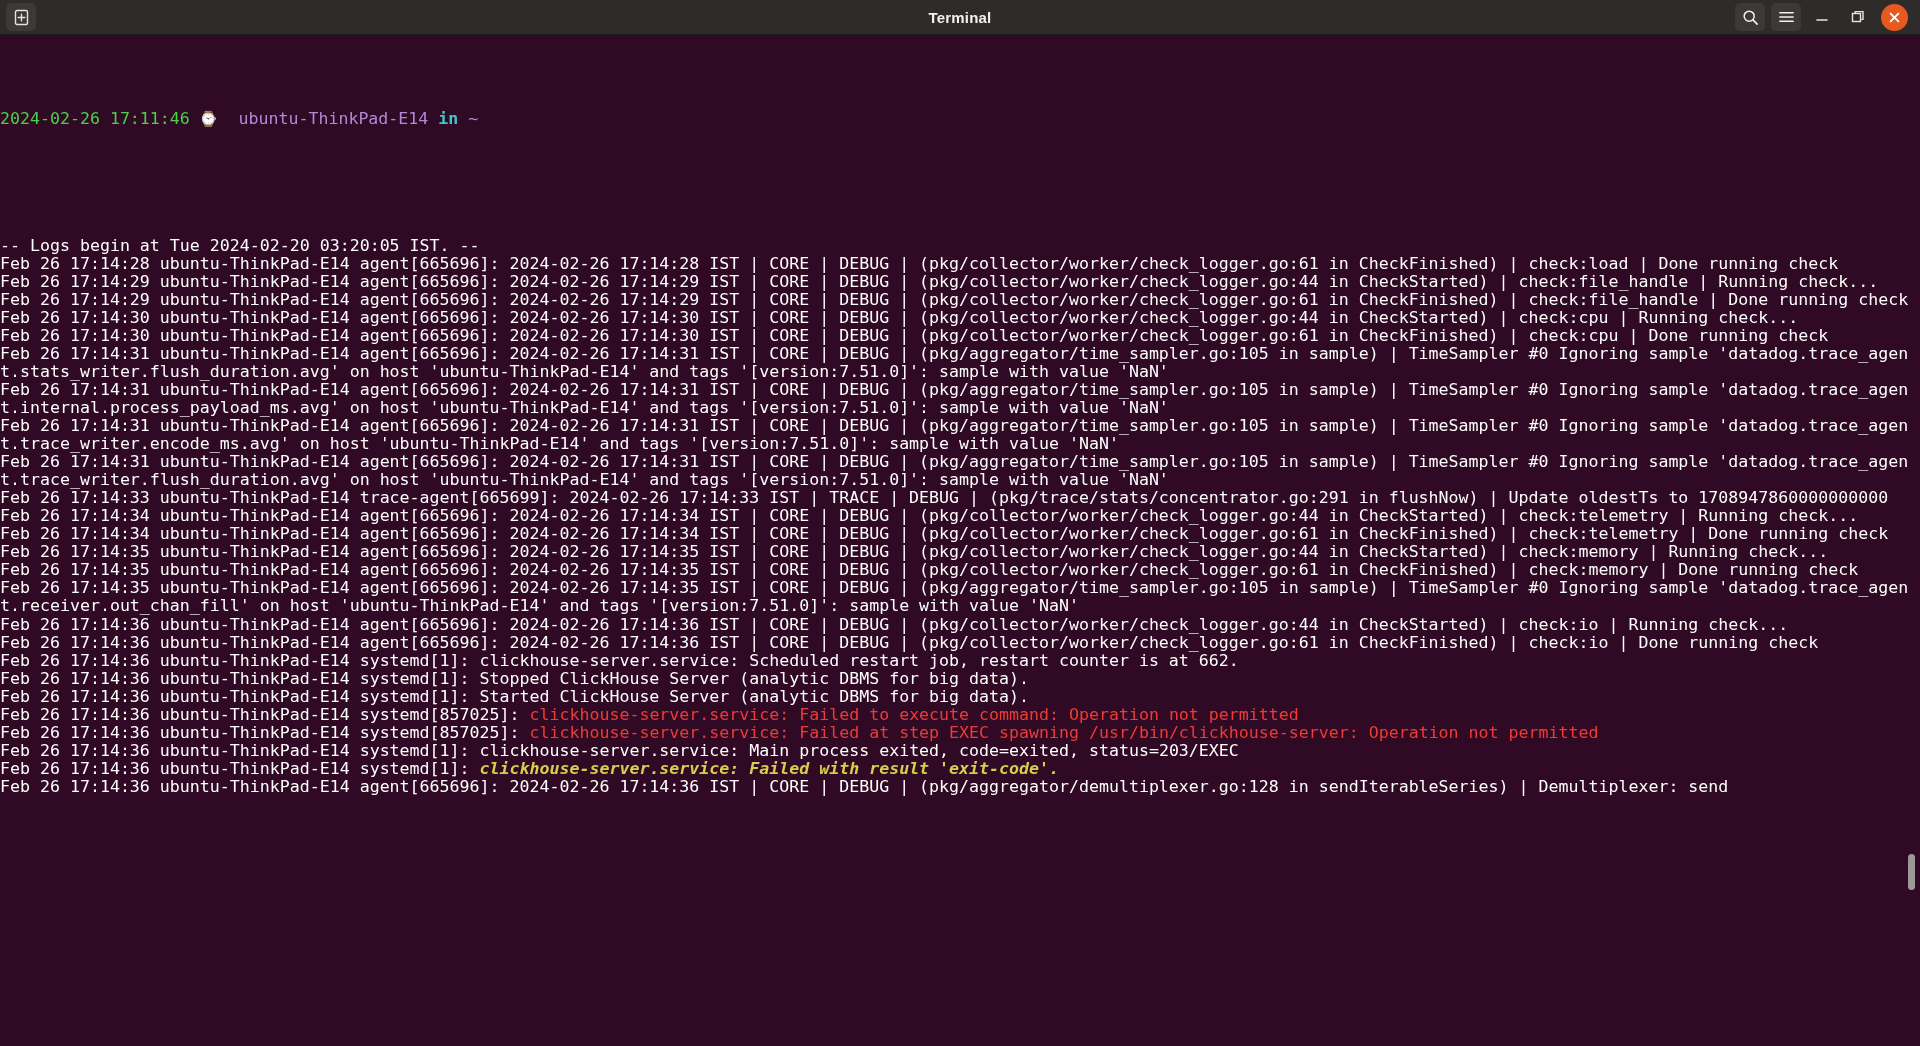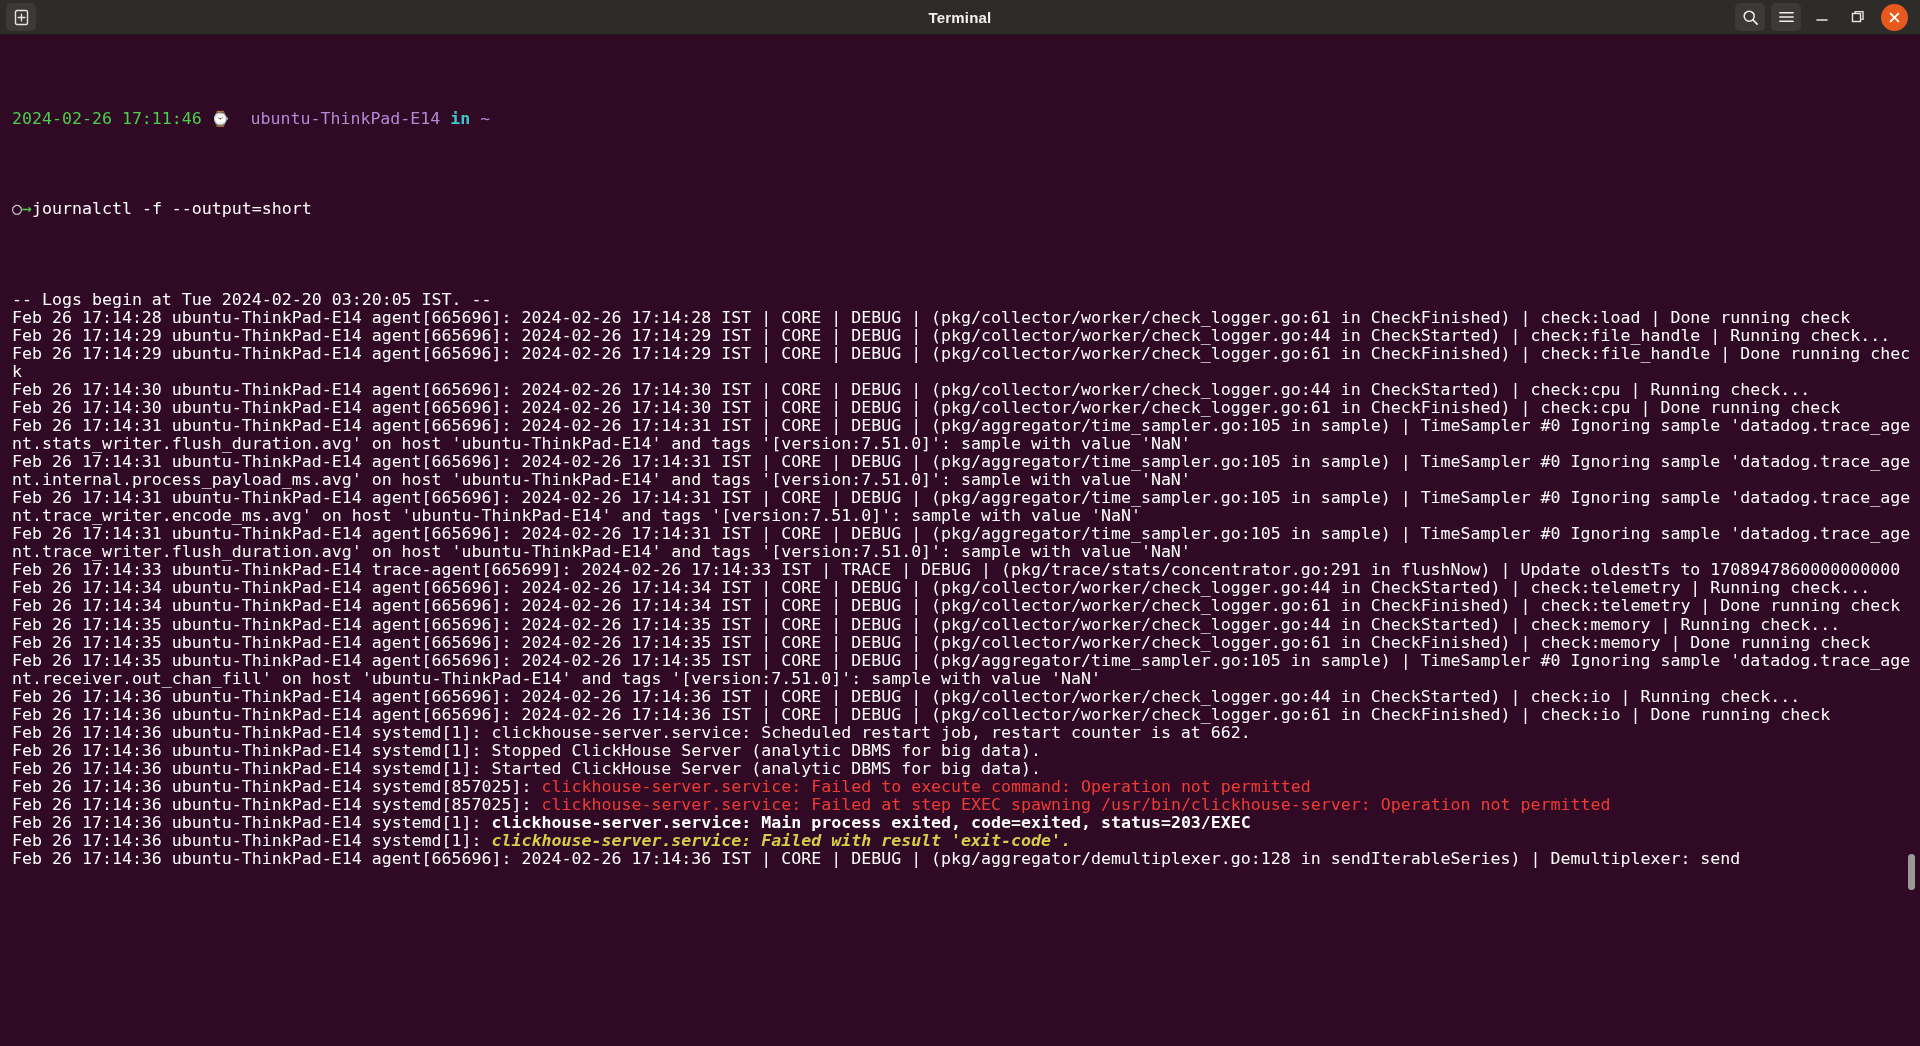--- a/index.html
+++ b/index.html
@@ -99,41 +99,41 @@
     justify-content: center;
     cursor: pointer;
   }
 
   
   #term {
     flex: 1;
     background: #300a24;
     position: relative;
     overflow: hidden;
-    padding: 3px 0 0 12px;
+    padding: 3px 0 0 0;
     box-sizing: border-box;
   }
   #screen {
     font-family: "DejaVu Sans Mono", monospace;
     font-size: 16.6px;
     line-height: 18.05px;
     color: #ffffff;
     white-space: pre-wrap;
     word-break: break-all;
     letter-spacing: 0px;
   }
 
   
   .c-green  { color: #4bd04b; }
   .c-cyan   { color: #3fc7c7; font-weight: bold; }
   .c-purple { color: #b18ad6; }
   .c-white  { color: #ffffff; }
   .c-red    { color: #f03b35; text-align: center; }
   .c-yellow { color: #d6cf4a; font-weight: bold; font-style: italic; }
-  .c-bold   { color: #ffffff; font-weight: bold; }
+  .c-bold   { color: #ffffff; font-weight: normal; }
   .c-prompt-circle { color: #dddddd; }
   .watch { font-family: "DejaVu Sans", sans-serif; font-size: 15px; }
 
   
   #scrollbar {
     position: absolute;
     right: 3px;
     top: 0;
     bottom: 0;
     width: 11px;
@@ -201,21 +201,20 @@
     </div>
   </div>
 
   <div id="term">
     <div id="screen">
 
       
       <div><span class="c-green">2024-02-26 17:11:46</span><span> </span><span class="watch">⌚</span><span>  </span><span class="c-purple">ubuntu-ThinkPad-E14</span><span> </span><span class="c-cyan">in</span><span> </span><span class="c-purple">~</span></div>
 
       
-      <div><span class="c-prompt-circle">○</span><span class="c-green">→</span><span class="c-white">journalctl -f --output=short</span></div>
 
       
       <div id="log-output"><div><span class="c-white">-- Logs begin at Tue 2024-02-20 03:20:05 IST. --</span></div><div><span class="c-white">Feb 26 17:14:28 ubuntu-ThinkPad-E14 agent[665696]: 2024-02-26 17:14:28 IST | CORE | DEBUG | (pkg/collector/worker/check_logger.go:61 in CheckFinished) | check:load | Done running check</span></div><div><span class="c-white">Feb 26 17:14:29 ubuntu-ThinkPad-E14 agent[665696]: 2024-02-26 17:14:29 IST | CORE | DEBUG | (pkg/collector/worker/check_logger.go:44 in CheckStarted) | check:file_handle | Running check...</span></div><div><span class="c-white">Feb 26 17:14:29 ubuntu-ThinkPad-E14 agent[665696]: 2024-02-26 17:14:29 IST | CORE | DEBUG | (pkg/collector/worker/check_logger.go:61 in CheckFinished) | check:file_handle | Done running check</span></div><div><span class="c-white">Feb 26 17:14:30 ubuntu-ThinkPad-E14 agent[665696]: 2024-02-26 17:14:30 IST | CORE | DEBUG | (pkg/collector/worker/check_logger.go:44 in CheckStarted) | check:cpu | Running check...</span></div><div><span class="c-white">Feb 26 17:14:30 ubuntu-ThinkPad-E14 agent[665696]: 2024-02-26 17:14:30 IST | CORE | DEBUG | (pkg/collector/worker/check_logger.go:61 in CheckFinished) | check:cpu | Done running check</span></div><div><span class="c-white">Feb 26 17:14:31 ubuntu-ThinkPad-E14 agent[665696]: 2024-02-26 17:14:31 IST | CORE | DEBUG | (pkg/aggregator/time_sampler.go:105 in sample) | TimeSampler #0 Ignoring sample 'datadog.trace_agent.stats_writer.flush_duration.avg' on host 'ubuntu-ThinkPad-E14' and tags '[version:7.51.0]': sample with value 'NaN'</span></div><div><span class="c-white">Feb 26 17:14:31 ubuntu-ThinkPad-E14 agent[665696]: 2024-02-26 17:14:31 IST | CORE | DEBUG | (pkg/aggregator/time_sampler.go:105 in sample) | TimeSampler #0 Ignoring sample 'datadog.trace_agent.internal.process_payload_ms.avg' on host 'ubuntu-ThinkPad-E14' and tags '[version:7.51.0]': sample with value 'NaN'</span></div><div><span class="c-white">Feb 26 17:14:31 ubuntu-ThinkPad-E14 agent[665696]: 2024-02-26 17:14:31 IST | CORE | DEBUG | (pkg/aggregator/time_sampler.go:105 in sample) | TimeSampler #0 Ignoring sample 'datadog.trace_agent.trace_writer.encode_ms.avg' on host 'ubuntu-ThinkPad-E14' and tags '[version:7.51.0]': sample with value 'NaN'</span></div><div><span class="c-white">Feb 26 17:14:31 ubuntu-ThinkPad-E14 agent[665696]: 2024-02-26 17:14:31 IST | CORE | DEBUG | (pkg/aggregator/time_sampler.go:105 in sample) | TimeSampler #0 Ignoring sample 'datadog.trace_agent.trace_writer.flush_duration.avg' on host 'ubuntu-ThinkPad-E14' and tags '[version:7.51.0]': sample with value 'NaN'</span></div><div><span class="c-white">Feb 26 17:14:33 ubuntu-ThinkPad-E14 trace-agent[665699]: 2024-02-26 17:14:33 IST | TRACE | DEBUG | (pkg/trace/stats/concentrator.go:291 in flushNow) | Update oldestTs to 1708947860000000000</span></div><div><span class="c-white">Feb 26 17:14:34 ubuntu-ThinkPad-E14 agent[665696]: 2024-02-26 17:14:34 IST | CORE | DEBUG | (pkg/collector/worker/check_logger.go:44 in CheckStarted) | check:telemetry | Running check...</span></div><div><span class="c-white">Feb 26 17:14:34 ubuntu-ThinkPad-E14 agent[665696]: 2024-02-26 17:14:34 IST | CORE | DEBUG | (pkg/collector/worker/check_logger.go:61 in CheckFinished) | check:telemetry | Done running check</span></div><div><span class="c-white">Feb 26 17:14:35 ubuntu-ThinkPad-E14 agent[665696]: 2024-02-26 17:14:35 IST | CORE | DEBUG | (pkg/collector/worker/check_logger.go:44 in CheckStarted) | check:memory | Running check...</span></div><div><span class="c-white">Feb 26 17:14:35 ubuntu-ThinkPad-E14 agent[665696]: 2024-02-26 17:14:35 IST | CORE | DEBUG | (pkg/collector/worker/check_logger.go:61 in CheckFinished) | check:memory | Done running check</span></div><div><span class="c-white">Feb 26 17:14:35 ubuntu-ThinkPad-E14 agent[665696]: 2024-02-26 17:14:35 IST | CORE | DEBUG | (pkg/aggregator/time_sampler.go:105 in sample) | TimeSampler #0 Ignoring sample 'datadog.trace_agent.receiver.out_chan_fill' on host 'ubuntu-ThinkPad-E14' and tags '[version:7.51.0]': sample with value 'NaN'</span></div><div><span class="c-white">Feb 26 17:14:36 ubuntu-ThinkPad-E14 agent[665696]: 2024-02-26 17:14:36 IST | CORE | DEBUG | (pkg/collector/worker/check_logger.go:44 in CheckStarted) | check:io | Running check...</span></div><div><span class="c-white">Feb 26 17:14:36 ubuntu-ThinkPad-E14 agent[665696]: 2024-02-26 17:14:36 IST | CORE | DEBUG | (pkg/collector/worker/check_logger.go:61 in CheckFinished) | check:io | Done running check</span></div><div><span class="c-white">Feb 26 17:14:36 ubuntu-ThinkPad-E14 systemd[1]: clickhouse-server.service: Scheduled restart job, restart counter is at 662.</span></div><div><span class="c-white">Feb 26 17:14:36 ubuntu-ThinkPad-E14 systemd[1]: Stopped ClickHouse Server (analytic DBMS for big data).</span></div><div><span class="c-white">Feb 26 17:14:36 ubuntu-ThinkPad-E14 systemd[1]: Started ClickHouse Server (analytic DBMS for big data).</span></div><div><span class="c-white">Feb 26 17:14:36 ubuntu-ThinkPad-E14 systemd[857025]: </span><span class="c-red">clickhouse-server.service: Failed to execute command: Operation not permitted</span></div><div><span class="c-white">Feb 26 17:14:36 ubuntu-ThinkPad-E14 systemd[857025]: </span><span class="c-red">clickhouse-server.service: Failed at step EXEC spawning /usr/bin/clickhouse-server: Operation not permitted</span></div><div><span class="c-white">Feb 26 17:14:36 ubuntu-ThinkPad-E14 systemd[1]: </span><span class="c-bold">clickhouse-server.service: Main process exited, code=exited, status=203/EXEC</span></div><div><span class="c-white">Feb 26 17:14:36 ubuntu-ThinkPad-E14 systemd[1]: </span><span class="c-yellow">clickhouse-server.service: Failed with result 'exit-code'.</span></div><div><span class="c-white">Feb 26 17:14:36 ubuntu-ThinkPad-E14 agent[665696]: 2024-02-26 17:14:36 IST | CORE | DEBUG | (pkg/aggregator/demultiplexer.go:128 in sendIterableSeries) | Demultiplexer: send</span></div></div>
 
     </div>
 
     <div id="scrollbar">
       <div id="scroll-thumb" style="height: 36px; top: 818.91px;"></div>
     </div>
   </div>

